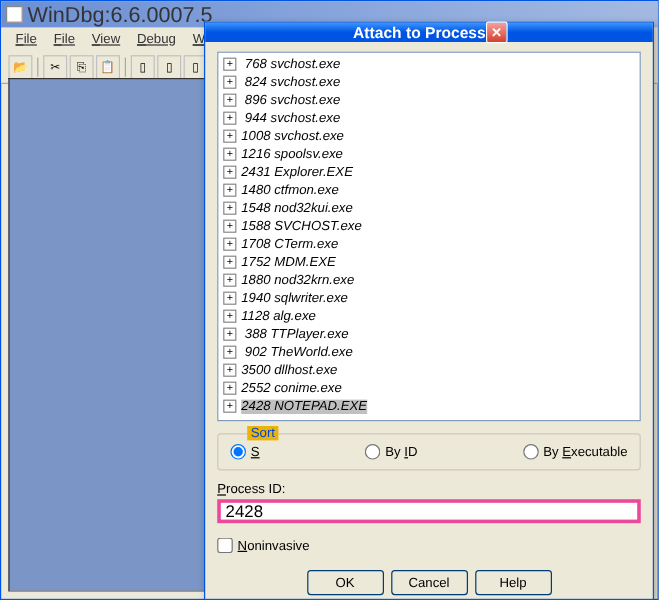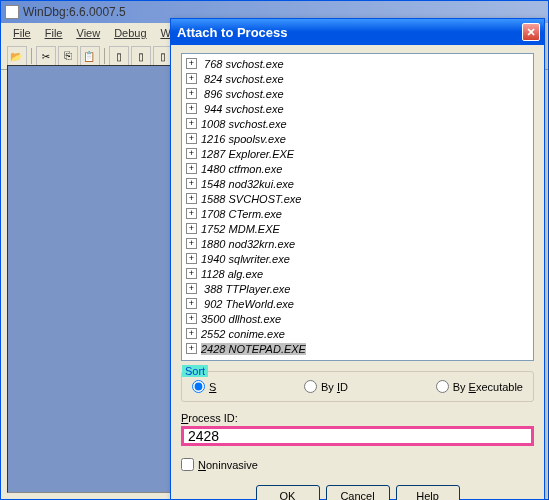--- a/index.html
+++ b/index.html
@@ -1,44 +1,44 @@
 <!DOCTYPE html>
 <html><head>
 <meta charset="utf-8">
 <style>
 * { margin: 0; padding: 0; box-sizing: border-box; font-family: "Tahoma", "Microsoft Sans Serif", sans-serif; font-size: 11px; }
 body { background: #d4d0c8; width: 549px; height: 500px; overflow: hidden; position: relative; }
 
 .main-window { position: absolute; top: 0; left: 0; width: 549px; height: 500px; background: #ece9d8; border: 1px solid #0054e3; }
 .main-titlebar { height: 22px; background: linear-gradient(to right, #6b8fd4, #a3b9e2); display: flex; align-items: center; padding: 0 4px; }
 .main-titlebar .icon { width: 14px; height: 14px; background: #fff; margin-right: 4px; border: 1px solid #888; }
-.main-titlebar .title { color: #333; font-size: 12px; }
+.main-titlebar .title { color: #333; font-size: 18px; }
 .menubar { display: flex; gap: 2px; padding: 2px 6px; background: #ece9d8; }
 .menubar span { padding: 2px 6px; text-decoration: underline; color: #333; cursor: default; }
 .menubar span::first-letter { text-decoration: underline; }
 .toolbar { display: flex; gap: 2px; padding: 3px 6px; background: #ece9d8; border-bottom: 1px solid #aca899; }
 .toolbar-btn { width: 20px; height: 20px; border: 1px solid #c0c0c0; background: #ece9d8; display: flex; align-items: center; justify-content: center; font-size: 10px; }
 .toolbar-sep { width: 1px; background: #aca899; margin: 2px 2px; }
 .content-area { position: absolute; top: 64px; left: 6px; right: 6px; bottom: 6px; background: #7b96c6; border: 1px inset #888; }
 
 .dialog { position: absolute; top: 18px; left: 170px; width: 375px; height: 482px; background: #ece9d8; border: 1px solid #0054e3; box-shadow: 2px 2px 6px rgba(0,0,0,0.3); }
-.dialog-titlebar { height: 26px; background: linear-gradient(to bottom, #3a95ff 0%, #0054e3 50%, #0054e3 100%); display: flex; align-items: center; justify-content: space-between; padding: 0 4px; }
+.dialog-titlebar { height: 16px; background: linear-gradient(to bottom, #3a95ff 0%, #0054e3 50%, #0054e3 100%); display: flex; align-items: center; justify-content: center; padding: 0 4px; }
 .dialog-titlebar .title { color: #fff; font-weight: bold; font-size: 13px; font-family: "Trebuchet MS", sans-serif; padding-left: 2px; }
 .dialog-close { width: 18px; height: 18px; background: linear-gradient(to bottom, #f5a09c, #d4402f); border: 1px solid #fff; border-radius: 2px; color: #fff; font-weight: bold; display: flex; align-items: center; justify-content: center; font-size: 11px; cursor: pointer; }
 
 .dialog-body { padding: 8px 10px; }
 
 .process-list { width: 100%; height: 308px; background: #fff; border: 1px solid #7f9db9; overflow-y: scroll; padding: 2px; font-family: "Courier New", monospace; font-size: 12px; }
 .process-row { display: flex; align-items: center; height: 15px; white-space: pre; cursor: default; }
 .process-row.selected .text { background: #c0c0c0; }
 .process-row .expander { width: 11px; height: 11px; border: 1px solid #888; display: inline-flex; align-items: center; justify-content: center; margin: 0 4px 0 2px; font-size: 9px; line-height: 1; color: #000; background: #fff; }
 .process-row .text { white-space: pre; font-style: italic; }
 
 .sort-group { margin-top: 10px; border: 1px solid #d0c8b8; border-radius: 3px; padding: 8px 10px 8px 10px; position: relative; }
-.sort-group .legend { position: absolute; top: -7px; left: 0; background: #5eead4; padding: 0 3px; color: #0046d5; }
+.sort-group .legend { position: absolute; top: -7px; left: 24px; background: #eab308; padding: 0 3px; color: #0046d5; }
 .sort-options { display: flex; justify-content: space-between; align-items: center; }
 .radio-wrap { display: flex; align-items: center; gap: 4px; }
 .radio-wrap input { margin: 0; }
 
 .pid-label { margin-top: 10px; display: block; }
 .pid-input { width: 100%; height: 20px; border: 3px solid #ec4899; background: #fff; padding: 2px 4px; margin-top: 2px; font-size: 14px; }
 
 .noninvasive { margin-top: 12px; display: flex; align-items: center; gap: 4px; }
 .noninvasive input { width: 13px; height: 13px; }
 
@@ -89,21 +89,21 @@
   </div>
   <div class="dialog-body">
 
     <div class="process-list" id="process-list">
         <div class="process-row"><span class="expander">+</span><span class="text"> 768 svchost.exe</span></div>
         <div class="process-row"><span class="expander">+</span><span class="text"> 824 svchost.exe</span></div>
         <div class="process-row"><span class="expander">+</span><span class="text"> 896 svchost.exe</span></div>
         <div class="process-row"><span class="expander">+</span><span class="text"> 944 svchost.exe</span></div>
         <div class="process-row"><span class="expander">+</span><span class="text">1008 svchost.exe</span></div>
         <div class="process-row"><span class="expander">+</span><span class="text">1216 spoolsv.exe</span></div>
-        <div class="process-row"><span class="expander">+</span><span class="text">1287 Explorer.EXE</span></div>
+        <div class="process-row"><span class="expander">+</span><span class="text">2431 Explorer.EXE</span></div>
         <div class="process-row"><span class="expander">+</span><span class="text">1480 ctfmon.exe</span></div>
         <div class="process-row"><span class="expander">+</span><span class="text">1548 nod32kui.exe</span></div>
         <div class="process-row"><span class="expander">+</span><span class="text">1588 SVCHOST.exe</span></div>
         <div class="process-row"><span class="expander">+</span><span class="text">1708 CTerm.exe</span></div>
         <div class="process-row"><span class="expander">+</span><span class="text">1752 MDM.EXE</span></div>
         <div class="process-row"><span class="expander">+</span><span class="text">1880 nod32krn.exe</span></div>
         <div class="process-row"><span class="expander">+</span><span class="text">1940 sqlwriter.exe</span></div>
         <div class="process-row"><span class="expander">+</span><span class="text">1128 alg.exe</span></div>
         <div class="process-row"><span class="expander">+</span><span class="text"> 388 TTPlayer.exe</span></div>
         <div class="process-row"><span class="expander">+</span><span class="text"> 902 TheWorld.exe</span></div>

